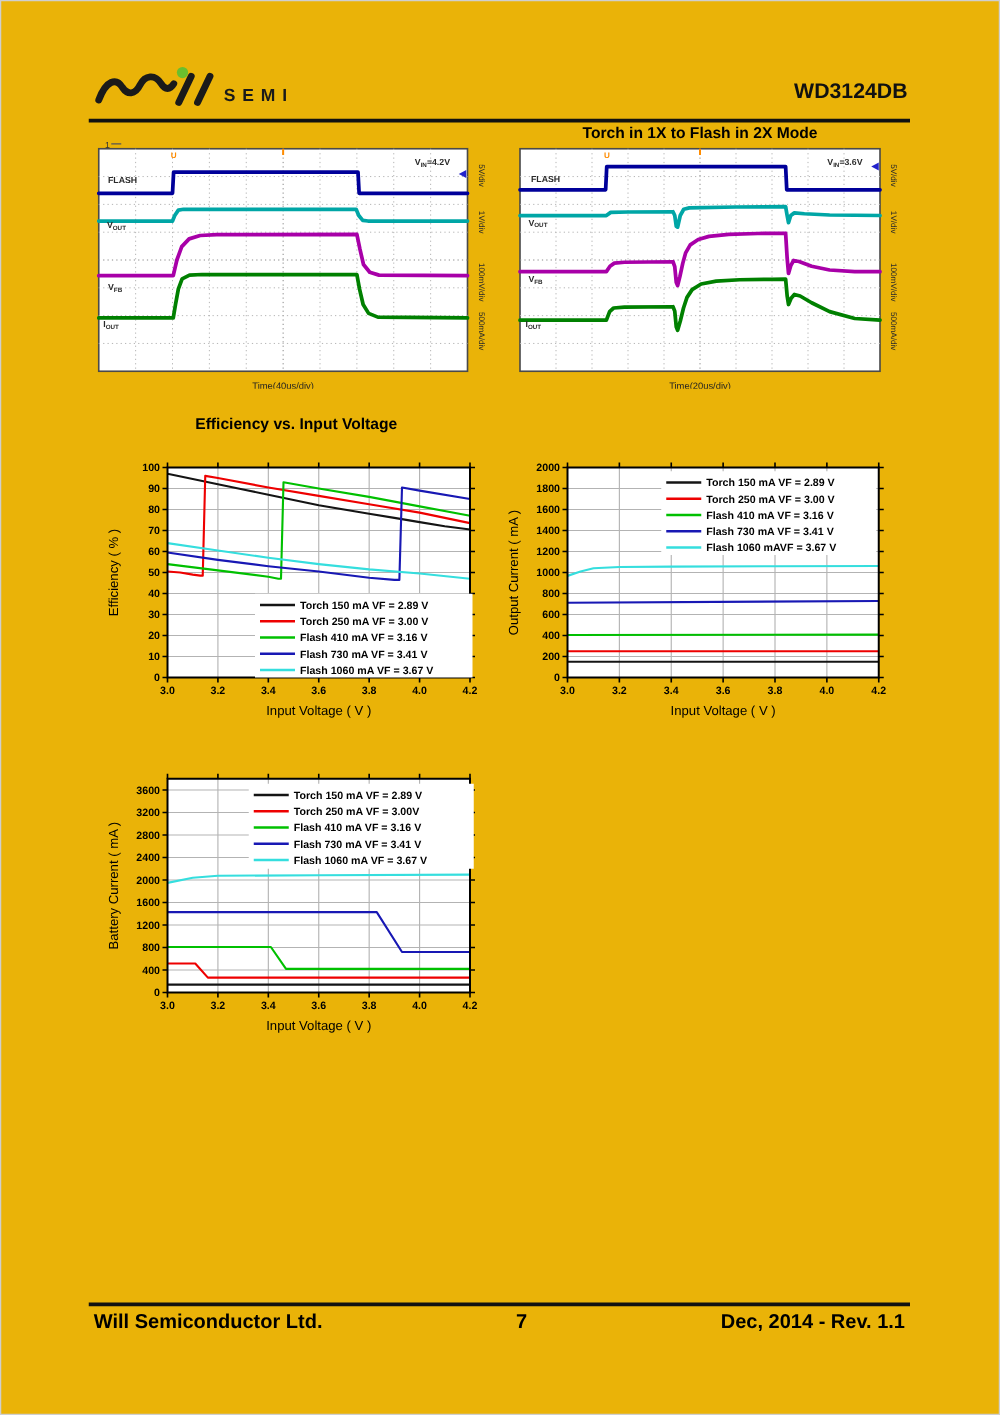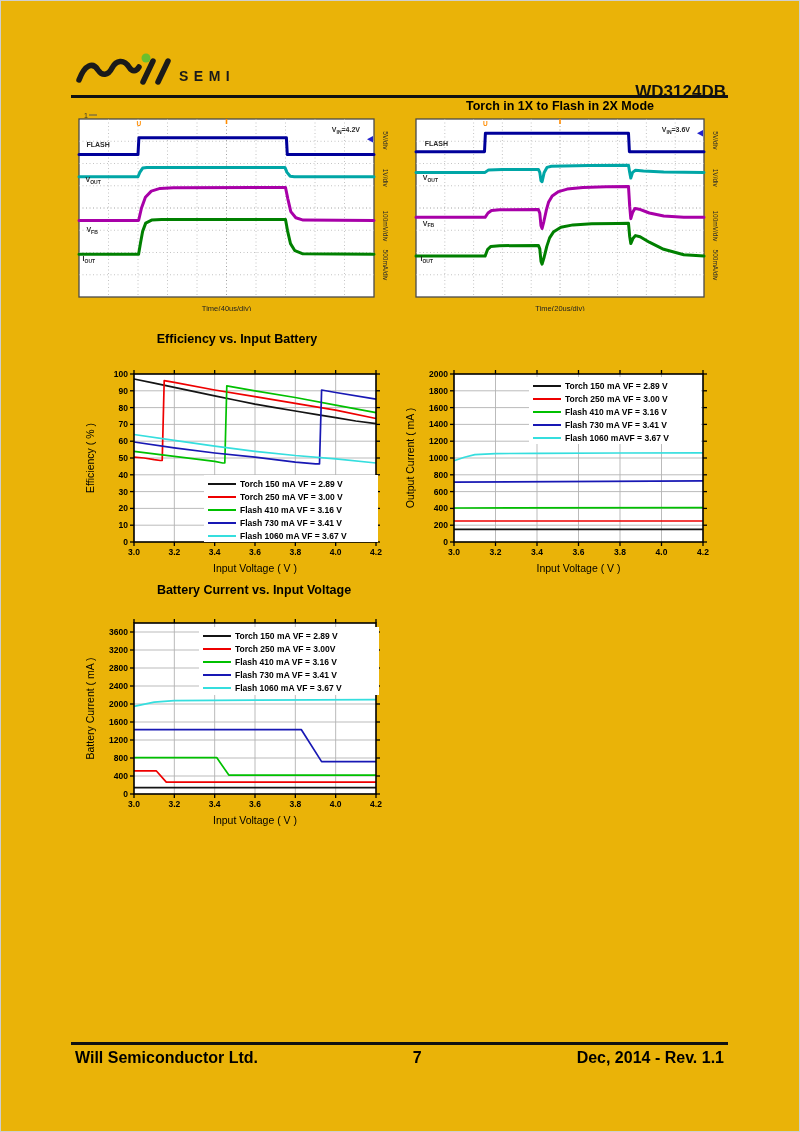--- a/index.html
+++ b/index.html
@@ -2,21 +2,21 @@
 <html><head>
 <meta charset="utf-8">
 <style>
   html,body{margin:0;padding:0;background:#888;}
   .page{
     position:relative;width:800px;height:1132px;background:#eab308;
     margin:0 auto;font-family:"Liberation Sans",sans-serif;color:#111;
     overflow:hidden;border:1px solid #cfcfcf;box-sizing:border-box;
   }
   .abs{position:absolute;}
-  .part-number{font-weight:bold;font-size:17px;color:#111;margin-top:19px;}
+  .part-number{font-weight:bold;font-size:17px;color:#111;}
   .rule{background:#111;}
   .scope-title,.chart-title{font-weight:bold;font-size:12.5px;text-align:center;color:#000;}
   .footer-row{display:flex;justify-content:space-between;font-weight:bold;font-size:16px;color:#000;}
   svg{display:block;}
 </style>
 </head>
 <body>
 
 <div class="page">
 
@@ -100,22 +100,21 @@
       <polyline points="7.0,145.1 76.1,145.1 78.7,138.3 81.9,135.4 90.5,134.7 129.4,134.4 130.8,137.9 132.0,150.4 133.1,153.2 135.2,146.0 137.8,135.4 140.6,126.9 144.7,120.7 151.9,116.2 164.0,113.9 182.7,112.8 208.6,112.5 219.5,112.3 220.7,125.5 221.8,132.6 223.9,127.6 226.5,124.6 231.1,125.8 240.3,131.2 254.7,138.3 274.8,143.8 295.0,145.1" fill="none" stroke="#008000" stroke-width="3" stroke-linejoin="round" stroke-linecap="round"></polyline>
       <text x="11.44" y="150.4" font-size="7" font-weight="600" fill="#2a2a2a" font-family="Liberation Sans, sans-serif"><tspan>I</tspan><tspan font-size="5" dy="1.5">OUT</tspan></text>
       <text x="304" y="153.95999999999998" font-size="6.5" fill="#2a2a2a" text-anchor="middle" font-family="Liberation Sans, sans-serif" transform="rotate(90 304 153.95999999999998)">500mA/div</text>
       <text x="281" y="21" font-size="7" font-weight="600" fill="#2a2a2a" text-anchor="end" font-family="Liberation Sans, sans-serif"><tspan>V</tspan><tspan font-size="5" dy="1.5">IN</tspan><tspan dy="-1.5">=3.6V</tspan></text>
       <text x="74.12" y="15" font-size="6.5" font-weight="700" fill="#ff8c00" font-family="Liberation Sans, sans-serif">U</text>
       <line x1="151" y1="8" x2="151" y2="13" stroke="#ff8c00" stroke-width="1.6"></line>
       <path d="M288,22.240000000000002 L294,19.040000000000003 L294,25.44 Z" fill="#2323cc"></path>
       <text x="151" y="200" font-size="7.5" fill="#222" text-anchor="middle" font-family="Liberation Sans, sans-serif">Time(20us/div)</text>
     </svg>
 
-  <div class="abs chart-title" style="left:76px;top:331px;width:320px;">Efficiency vs. Input Battery</div>
-  <div class="abs chart-title" style="left:85px;top:582px;width:336px;">Battery Current vs. Input Voltage</div>
+  <div class="abs chart-title" style="left:76px;top:331px;width:320px;">Efficiency vs. Input Voltage</div>
 
   <svg id="chart0" class="abs" style="left:70px;top:345px;" width="325" height="240">
       <rect x="63" y="28" width="242" height="168" fill="#ffffff"></rect>
       <line x1="103.33333333333337" y1="28" x2="103.33333333333337" y2="196" stroke="#b3b3b3" stroke-width="0.9"></line>
       <line x1="143.66666666666663" y1="28" x2="143.66666666666663" y2="196" stroke="#b3b3b3" stroke-width="0.9"></line>
       <line x1="184" y1="28" x2="184" y2="196" stroke="#b3b3b3" stroke-width="0.9"></line>
       <line x1="224.33333333333326" y1="28" x2="224.33333333333326" y2="196" stroke="#b3b3b3" stroke-width="0.9"></line>
       <line x1="264.66666666666663" y1="28" x2="264.66666666666663" y2="196" stroke="#b3b3b3" stroke-width="0.9"></line>
       <line x1="63" y1="179.2" x2="305" y2="179.2" stroke="#b3b3b3" stroke-width="0.9"></line>
       <line x1="63" y1="162.4" x2="305" y2="162.4" stroke="#b3b3b3" stroke-width="0.9"></line>

